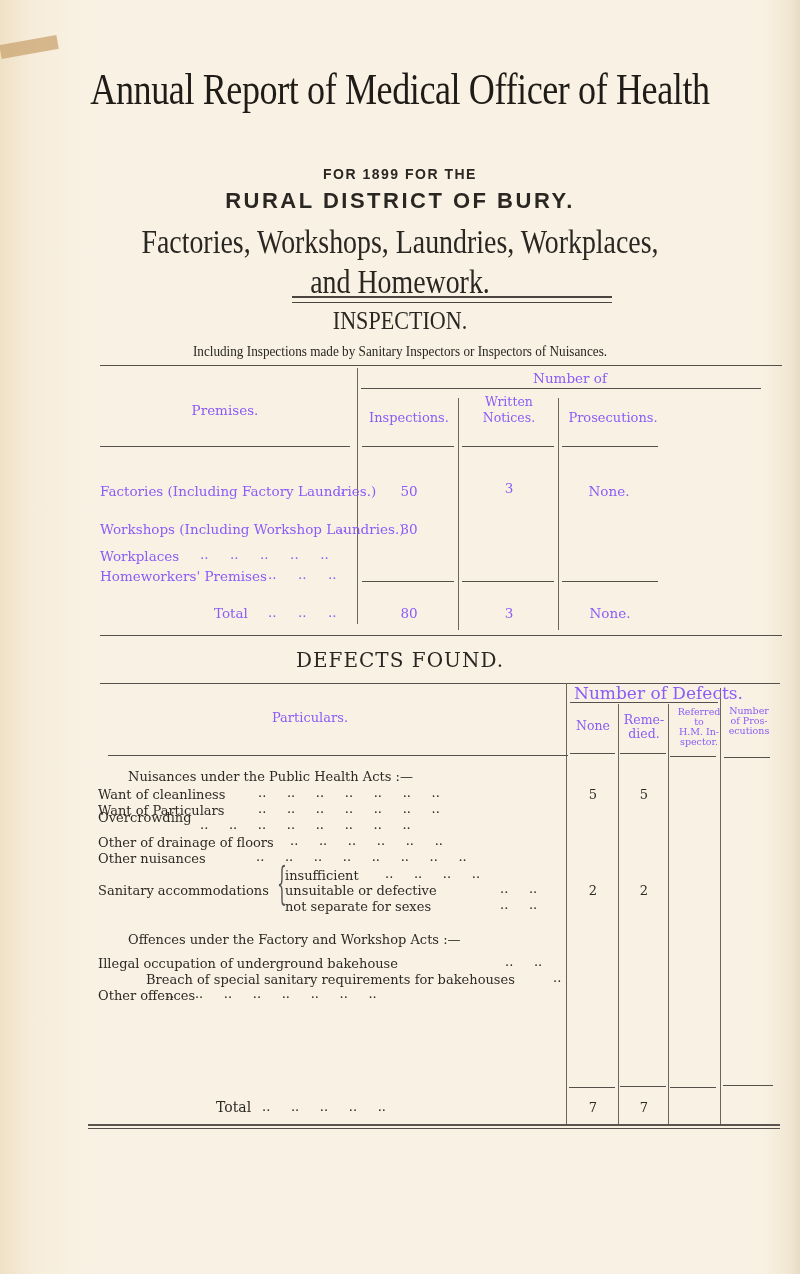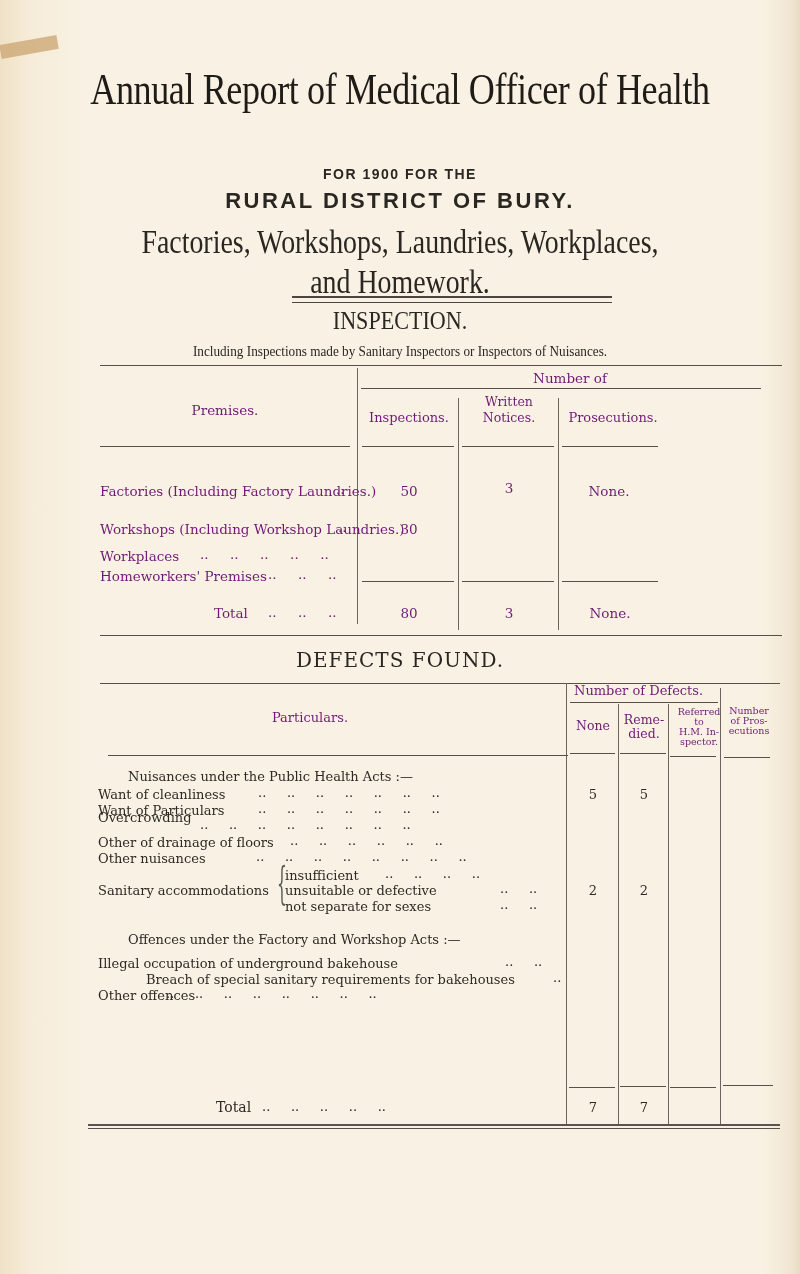--- a/index.html
+++ b/index.html
@@ -30,36 +30,36 @@
       transform: scaleX(0.82); transform-origin: 400px 0; }
     .dbl { left: 292px; width: 320px; top: 296px; height: 4px;
       border-top: 2px solid #4a4540; border-bottom: 1px solid #4a4540; }
     .insp-title { left: 0; width: 800px; top: 306px; text-align: center;
       font-family: "Liberation Serif", serif; font-size: 26px; transform: scaleX(0.85); transform-origin: 400px 0; }
     .insp-sub { left: 0; width: 800px; top: 343px; text-align: center;
       font-family: "Liberation Serif", serif; font-size: 15px; transform: scaleX(0.88); transform-origin: 400px 0; }
 
     .hline { position: absolute; height: 0; border-top: 1px solid #55504a; }
     .vline { position: absolute; width: 0; border-left: 1px solid #6a655f; }
-    .t { position: absolute; font-family: "DejaVu Serif", serif; font-size: 13.5px; white-space: nowrap; color: #701a75; }
+    .t { position: absolute; font-family: "DejaVu Serif", serif; font-size: 13.5px; white-space: nowrap; color: #8b5cf6; }
     .c { text-align: center; }
     .sm { font-size: 11px; line-height: 12px; }
     .xs { font-size: 9.5px; line-height: 10px; }
     .defects-title { left: 0; width: 800px; top: 648px; text-align: center;
       font-family: "DejaVu Serif", serif; font-size: 20px; letter-spacing: 1px; }
     .d { position: absolute; font-family: "DejaVu Serif", serif; font-size: 13px; white-space: nowrap; color: #2d2925; }
     .brace { position: absolute; font-family: "DejaVu Serif", serif; font-size: 44px; line-height: 44px; color: #555; transform: scaleX(0.35); }
   </style>
 </head>
 <body>
 
 <div class="scrap"></div>
 
 <div class="abs title">Annual Report of Medical Officer of Health</div>
-<div class="abs sub1">FOR 1900 FOR THE</div>
+<div class="abs sub1">FOR 1899 FOR THE</div>
 <div class="abs sub2">RURAL DISTRICT OF BURY.</div>
 <div class="abs sub3">
   <div>Factories, Workshops, Laundries, Workplaces,</div>
   <div>and Homework.</div>
 </div>
 <div class="abs dbl"></div>
 
 <div class="abs insp-title">INSPECTION.</div>
 <div class="abs insp-sub">Including Inspections made by Sanitary Inspectors or Inspectors of Nuisances.</div>
 
@@ -121,21 +121,21 @@
   <div class="vline" style="left:668px; top:704px; height:422px;"></div>
   <div class="vline" style="left:720px; top:688px; height:438px;"></div>
   <div class="hline" style="left:570px; width:148px; top:702px;"></div>
   <div class="hline" style="left:108px; width:460px; top:755px;"></div>
   <div class="hline" style="left:570px; width:45px; top:753px;"></div>
   <div class="hline" style="left:620px; width:46px; top:753px;"></div>
   <div class="hline" style="left:670px; width:46px; top:756px;"></div>
   <div class="hline" style="left:724px; width:46px; top:757px;"></div>
 
   <div class="t c" style="left:100px; width:420px; top:710px; font-size:13px;">Particulars.</div>
-  <div class="t" style="left:574px; top:683px; font-size:13px;">Number of Defects.</div>
+  <div class="t" style="left:574px; top:683px; font-size:17px;">Number of Defects.</div>
   <div class="t c" style="left:567px; width:52px; top:718px; font-size:12.5px;">None</div>
   <div class="t c sm" style="left:619px; width:50px; top:713px; font-size:12.5px; line-height:14px;">
     <div>Reme-</div>
     <div>died.</div>
   </div>
   <div class="t c xs" style="left:668px; width:62px; top:707px;">
     <div>Referred</div>
     <div>to</div>
     <div>H.M. In-</div>
     <div>spector.</div>

